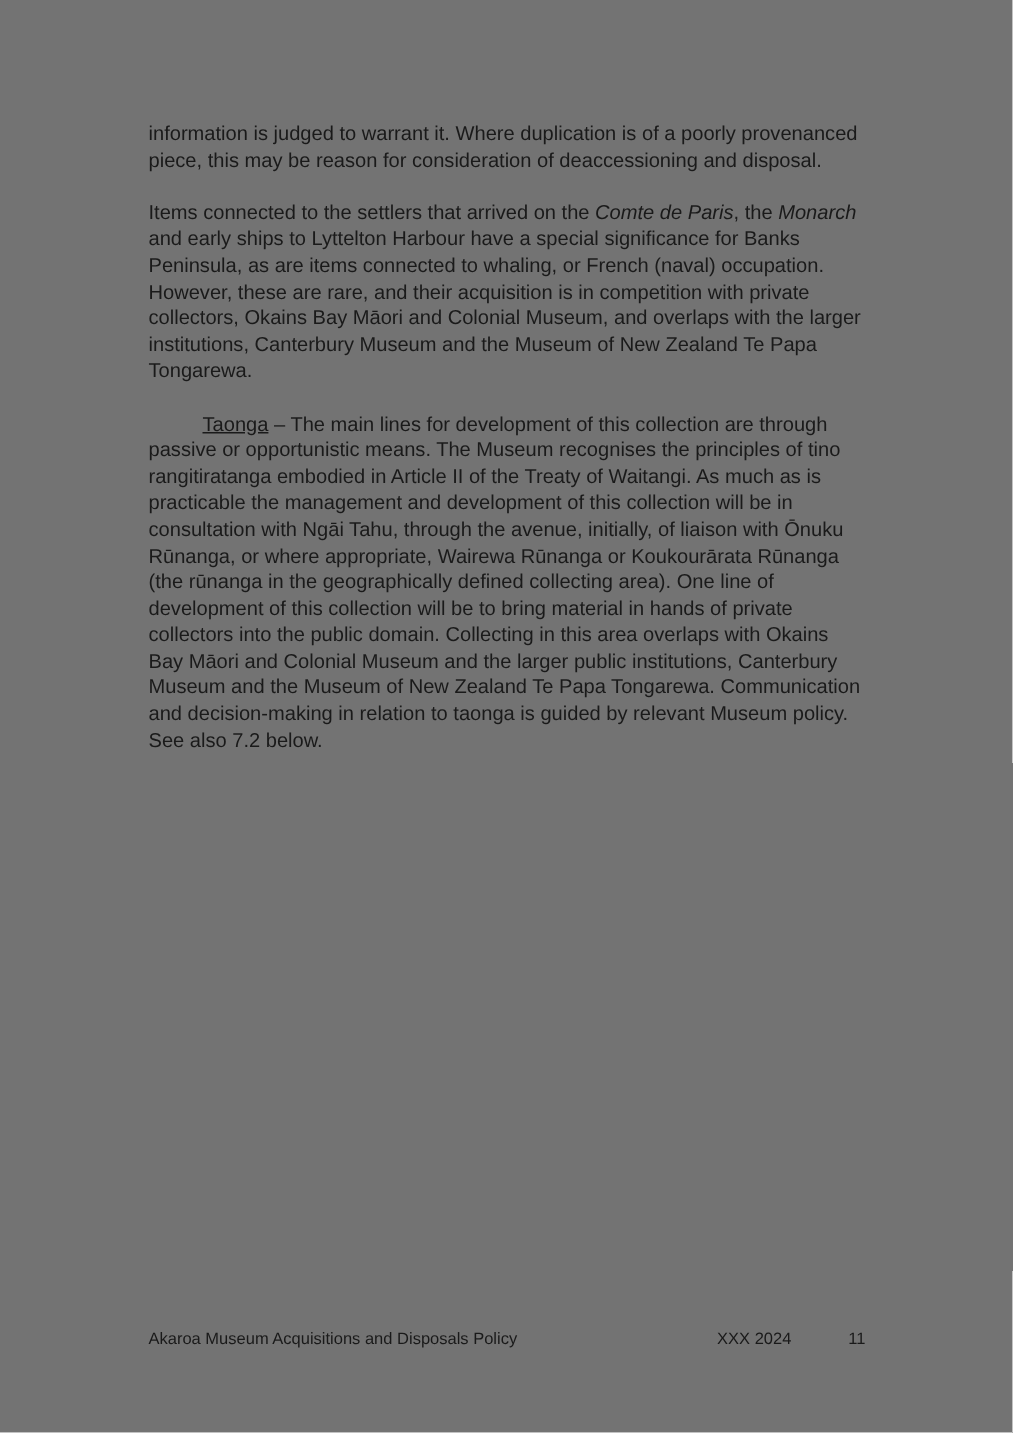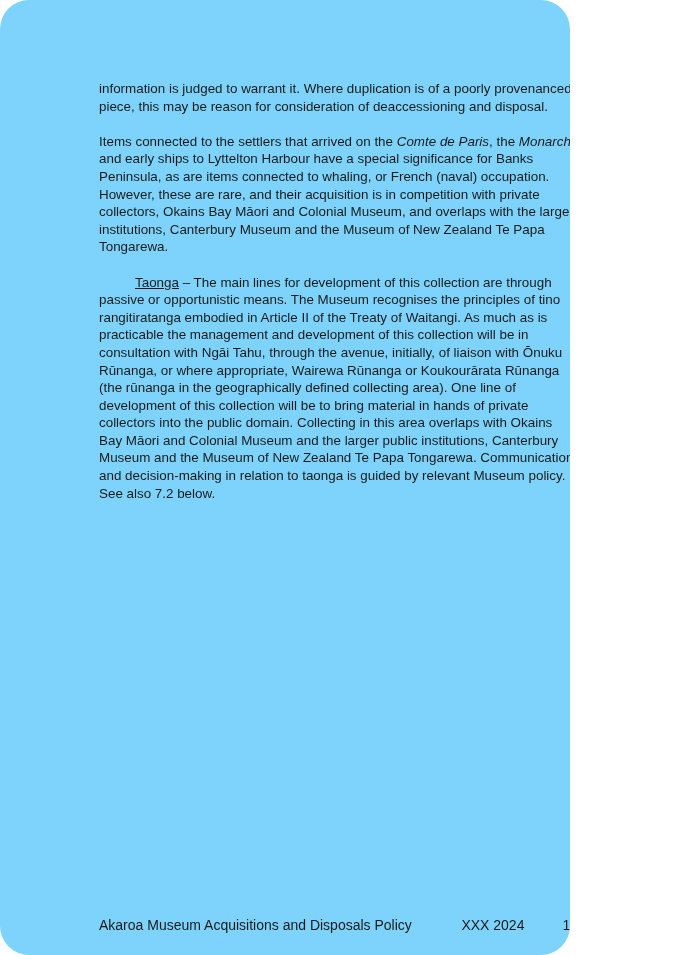--- a/index.html
+++ b/index.html
@@ -2,51 +2,50 @@
 <html><head>
 <meta charset="utf-8">
 <style>
   html, body {
     margin: 0;
     padding: 0;
     background: #ffffff;
   }
   .page {
     position: relative;
-    width: 570px;
+    width: 675px;
     height: 955px;
-    background: #7dd3fc;
+    background: #737373;
     overflow: hidden;
     font-family: "Liberation Sans", sans-serif;
-    border-radius: 29px;
   }
   .content {
     position: absolute;
     left: 99px;
     top: 80px;
     width: 479px;
     color: #1a1a1a;
     font-size: 13.4px;
     line-height: 17.6px;
     text-align: left;
   }
   .content p {
     margin: 0 0 17.6px 0;
   }
   .run-italic { font-style: italic; }
   .run-underline { text-decoration: underline; margin-left: 36px; }
   .footer {
     position: absolute;
     left: 99px;
-    top: 902px;
+    top: 870px;
     width: 478px;
     display: flex;
     align-items: baseline;
     color: #1a1a1a;
-    font-size: 14px;
+    font-size: 11px;
     line-height: 12px;
     justify-content: space-between;
   }
   .footer-title { flex: 1; }
   .footer-date { white-space: nowrap; }
   .footer-page { margin-left: 38px; white-space: nowrap; margin-top: 17px; }
 </style>
 </head>
 <body>
 

